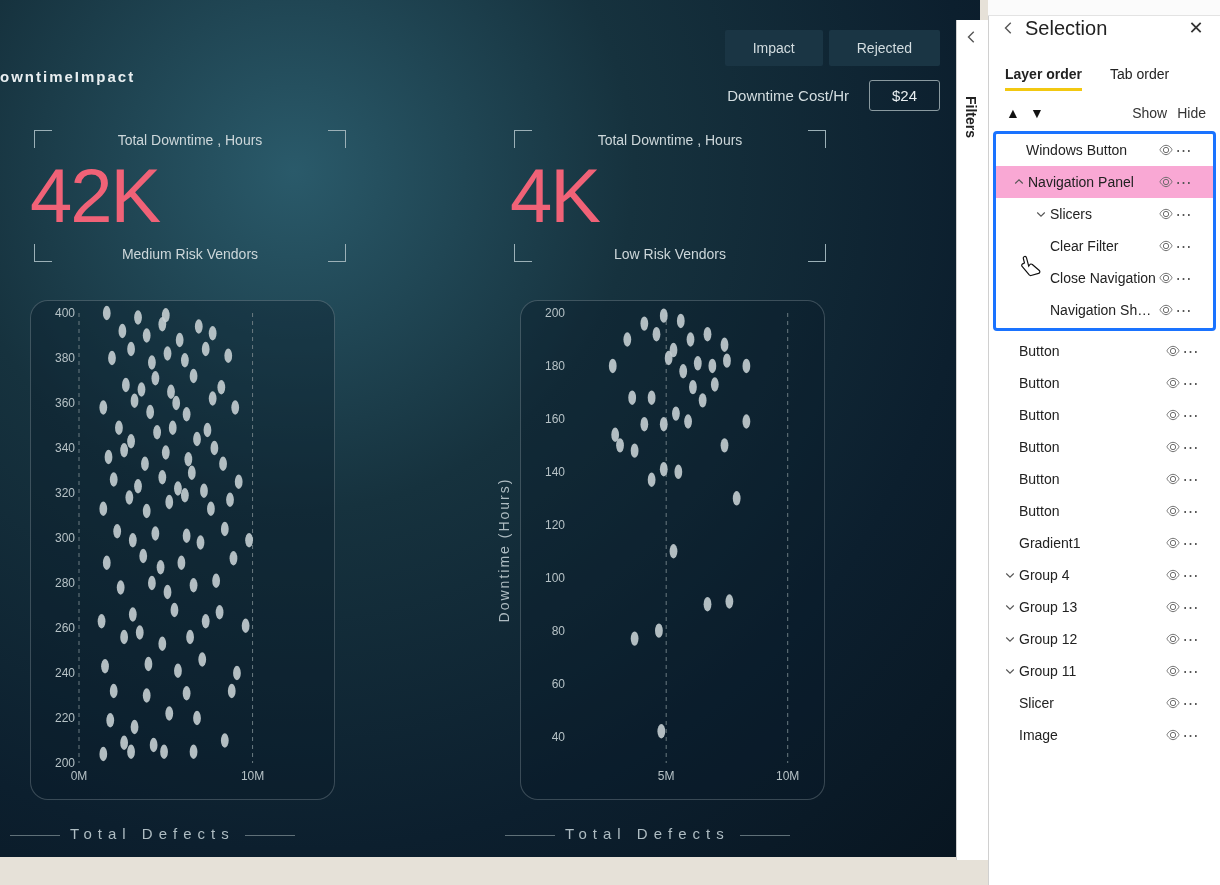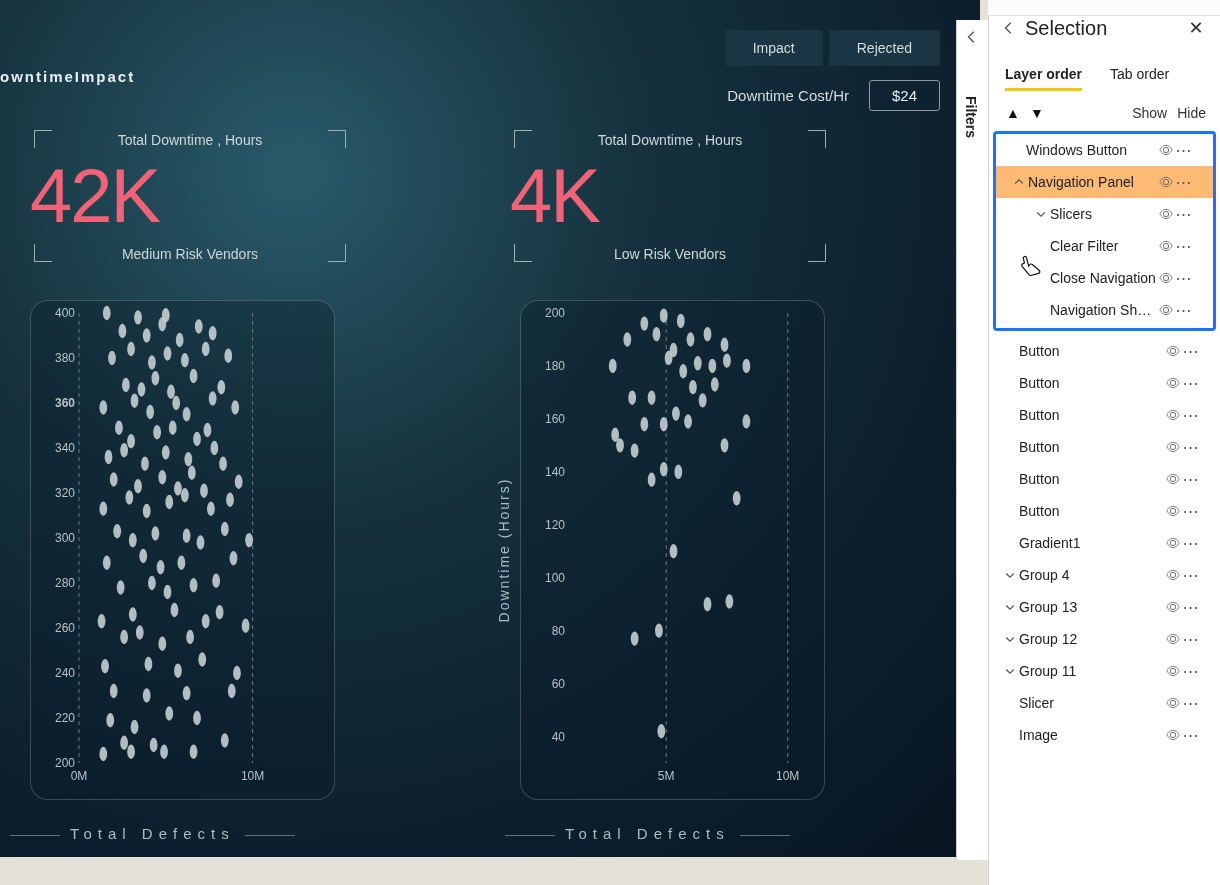--- a/index.html
+++ b/index.html
@@ -72,21 +72,21 @@
   .sel-tabs { display:flex; gap:28px; padding: 18px 16px 0 16px; font-size:14px; }
   .sel-tab { cursor:pointer; padding-bottom:6px; color:#222; }
   .sel-tab.active { font-weight:600; border-bottom: 3px solid #f2c811; }
   .sel-tools { display:flex; align-items:center; justify-content:space-between; padding: 14px 14px 8px 16px; font-size:14px; }
   .arrows { display:flex; gap:8px; }
   .arrow-btn { width:16px; height:16px; cursor:pointer; color:#111; display:flex; align-items:center; justify-content:center; }
   .sh { display:flex; gap:10px; color:#333; }
   .tree { flex:1; overflow:auto; font-size:14px; }
   .highlight-box { border: 3px solid #1a73ff; border-radius:4px; margin: 2px 4px 4px 4px; padding-bottom:2px; }
   .tree-row { display:flex; align-items:center; height:32px; padding-right:20px; cursor:default; color:#222; }
-  .tree-row.sel { background:#fdba74; }
+  .tree-row.sel { background:#f9a8d4; }
   .expander { width:18px; display:flex; justify-content:center; color:#555; cursor:pointer; font-size:12px; }
   .expander.blank { visibility:hidden; }
   .lbl { flex:1; white-space:nowrap; overflow:hidden; text-overflow:ellipsis; }
   .eye { width:18px; height:18px; color:#666; cursor:pointer; display:flex; align-items:center; justify-content:center; }
   .more { width:18px; color:#555; cursor:pointer; font-size:16px; letter-spacing:1px; text-align:center; }
   
   .ind0 { padding-left: 12px; }
   .ind1 { padding-left: 14px; }
   .ind2 { padding-left: 36px; }
   
@@ -149,21 +149,21 @@
       <div class="chart-card chart1">
         <div class="y-ticks">
             <div class="y-tick" style="top: 100%;">200</div>
             <div class="y-tick" style="top: 90%;">220</div>
             <div class="y-tick" style="top: 80%;">240</div>
             <div class="y-tick" style="top: 70%;">260</div>
             <div class="y-tick" style="top: 60%;">280</div>
             <div class="y-tick" style="top: 50%;">300</div>
             <div class="y-tick" style="top: 40%;">320</div>
             <div class="y-tick" style="top: 30%; text-align: center;">340</div>
-            <div class="y-tick" style="top: 20%; font-weight: bold;">360</div>
+            <div class="y-tick" style="top: 20%;">360</div>
             <div class="y-tick" style="top: 10%; text-align: right;">380</div>
             <div class="y-tick" style="top: 0%;">400</div>
           </div>
         <div class="plot-area"><svg viewBox="0 0 100 100" preserveAspectRatio="none">
               <line x1="0" x2="0" y1="0" y2="100" class="vgrid" vector-effect="non-scaling-stroke"></line>
               <line x1="71.42857142857143" x2="71.42857142857143" y1="0" y2="100" class="vgrid" vector-effect="non-scaling-stroke"></line>
               <circle cx="10" cy="98" r="1.6" class="dot" vector-effect="non-scaling-stroke"></circle>
               <circle cx="21.428571428571427" cy="97.5" r="1.6" class="dot" vector-effect="non-scaling-stroke"></circle>
               <circle cx="35" cy="97.5" r="1.6" class="dot" vector-effect="non-scaling-stroke"></circle>
               <circle cx="47.14285714285714" cy="97.5" r="1.6" class="dot" vector-effect="non-scaling-stroke"></circle>

